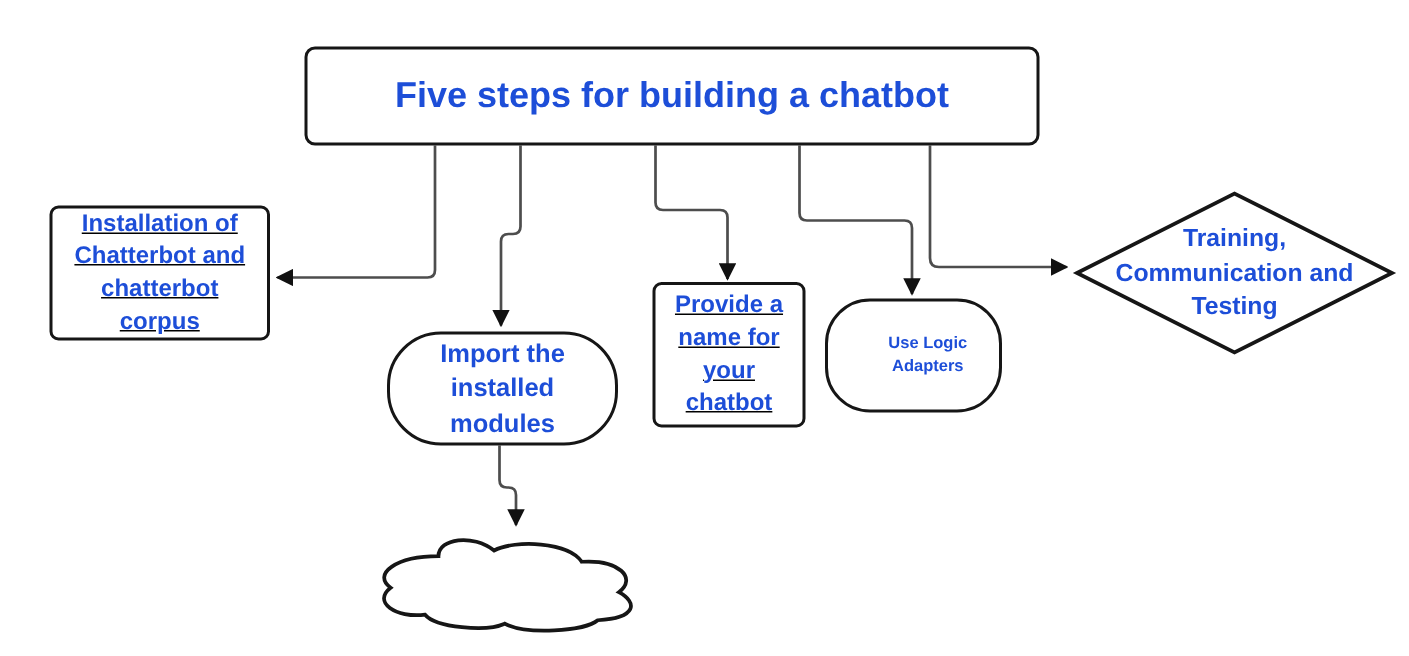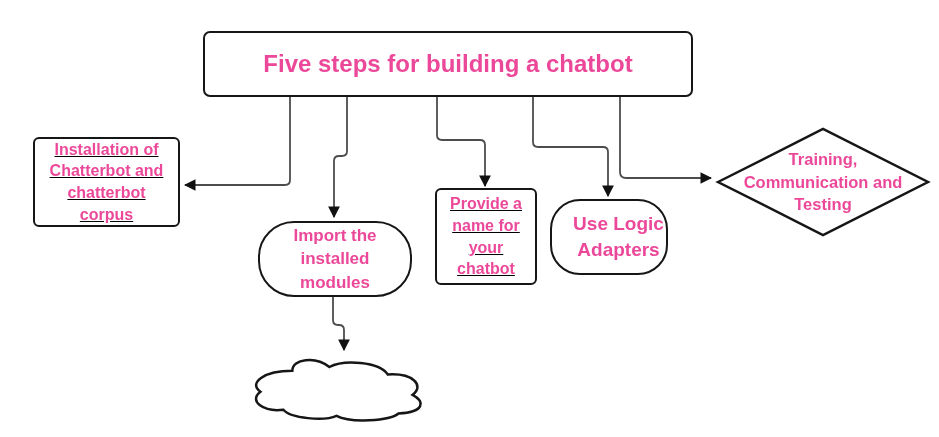--- a/index.html
+++ b/index.html
@@ -39,33 +39,33 @@
   .float-label {
     position: absolute;
     display: flex;
     align-items: center;
     justify-content: center;
     text-align: center;
     background: transparent;
     border: none;
   }
   .lbl {
-    color: #ec4899;
+    color: #1d4ed8;
     font-weight: bold;
     white-space: pre-line;
     line-height: 1.36;
   }
   .title-box { border-radius: 7px; }
   .title-box .lbl { font-size: 24px; }
   .rect-box { border-radius: 6px; text-decoration: underline; }
   .rect-box .lbl { font-size: 16px; }
   .stadium-box { border-radius: 36px; }
   .stadium-box .lbl { font-size: 17px; }
   .stadium-sm { border-radius: 30px; }
-  .stadium-sm .lbl { font-size: 19px; margin-left: 19px; }
+  .stadium-sm .lbl { font-size: 11px; margin-left: 19px; }
   .cloud-label .lbl { font-size: 18px; }
   .diamond-label .lbl { font-size: 16.5px; }
 </style>
 </head>
 <body>
 
 <div class="canvas">
 
   <svg class="layer" width="939" height="437" viewBox="0 0 939 437">
     <defs>

